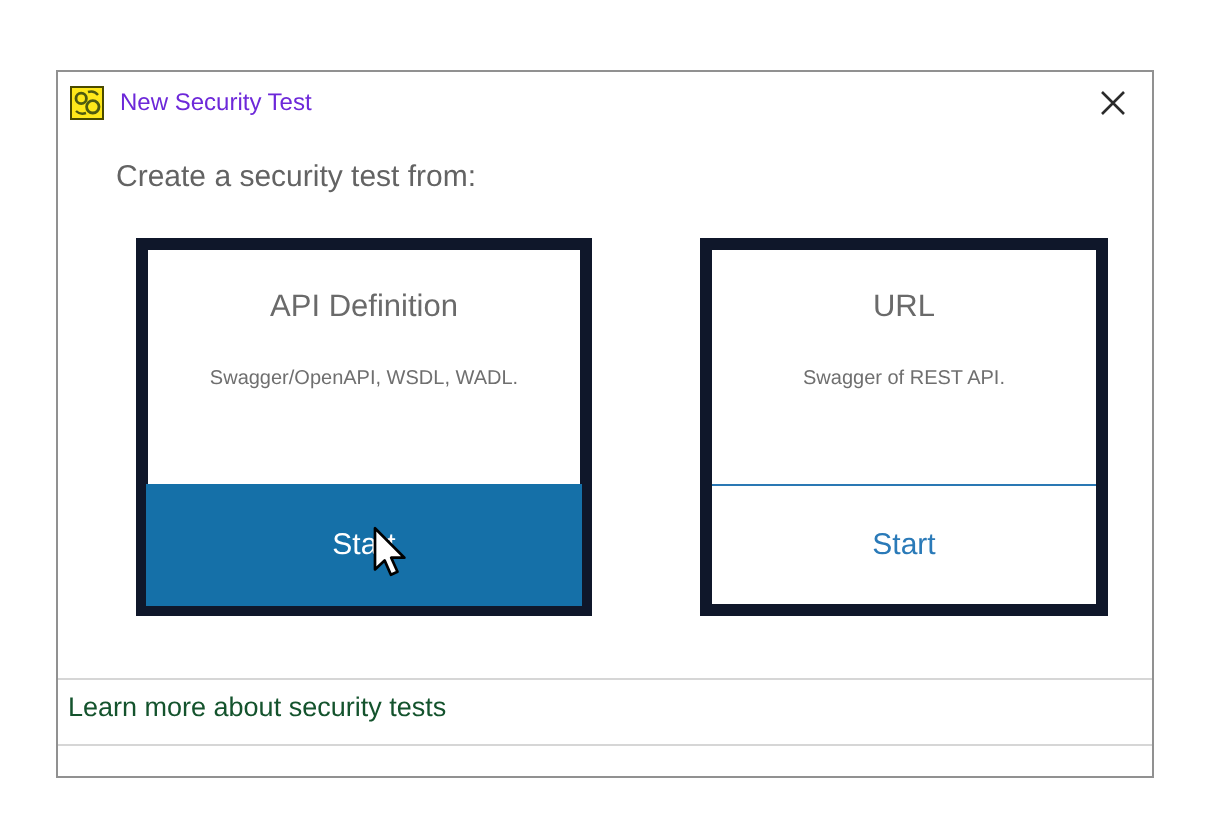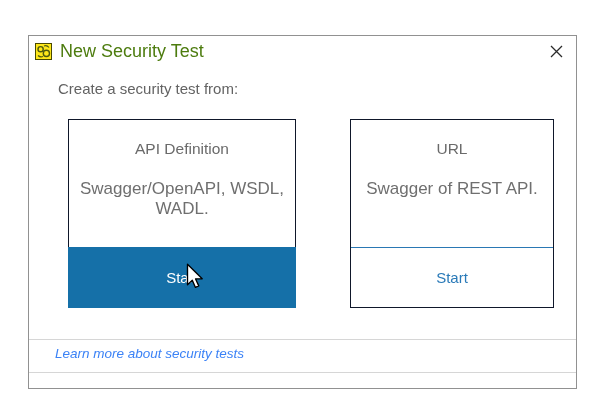--- a/index.html
+++ b/index.html
@@ -12,55 +12,55 @@
   .dialog{
     position:absolute;left:28px;top:35px;width:549px;height:354px;
     background:#ffffff;border:1px solid #919191;
   }
   
   .titlebar{
     position:absolute;left:0;top:0;right:0;height:30px;
     display:flex;align-items:center;padding-left:6px;background:#ffffff;
   }
   .app-icon{width:17px;height:17px;display:inline-block;flex:0 0 auto;}
-  .title-text{margin-left:8px;font-size:18px;color:#4d7c0f;white-space:nowrap;}
+  .title-text{margin-left:8px;font-size:12px;color:#6d28d9;white-space:nowrap;}
   .close-btn{
     position:absolute;right:0;top:0;width:40px;height:30px;border:0;background:transparent;
     display:flex;align-items:center;justify-content:center;cursor:pointer;padding:0;
   }
   .close-btn svg{display:block;}
   
   .heading{position:absolute;left:29px;top:44px;font-size:15px;color:#636363;text-align:right;}
   
   .cards{position:absolute;left:39px;top:83px;display:flex;gap:24px;}
   .card{
-    width:228px;height:189px;border:1px solid #0f172a;background:#ffffff;
+    width:228px;height:189px;border:6px solid #0f172a;background:#ffffff;
     display:flex;flex-direction:column;position:relative;
   }
   .card.wide{width:204px;margin-left:30px;}
   .card-top{flex:1 1 auto;text-align:center;}
   .card-title{margin-top:20px;font-size:15.5px;color:#6a6a6a;}
-  .card-sub{margin-top:21px;font-size:17px;color:#6f6f6f;}
+  .card-sub{margin-top:21px;font-size:10px;color:#6f6f6f;}
   .start-btn{
     height:61px;border:0;background:transparent;font-family:inherit;
     font-size:15px;cursor:pointer;padding:0;
   }
   .start-btn.filled{
     margin:0 -1px -1px -1px;background:#1570a8;color:#ffffff;
   }
   .start-btn.outline{
     border-top:1px solid #2a78b4;background:#ffffff;color:#2a7ab8;height:60px;
   }
   
   .sep{position:absolute;left:0;right:0;height:1px;background:#d6d6d6;}
   .sep1{top:303px;}
   .sep2{top:336px;}
   .learn-link{
-    position:absolute;left:26px;top:310px;font-size:13.5px;color:#3b82f6;
-    text-decoration:none;cursor:pointer;font-style:italic;
+    position:absolute;left:5px;top:310px;font-size:13.5px;color:#14532d;
+    text-decoration:none;cursor:pointer;
   }
   
   .cursor{position:absolute;left:186px;top:263px;width:18px;height:26px;pointer-events:none;}
 </style>
 </head>
 <body>
 
 <div class="stage">
   <div class="dialog">
 

